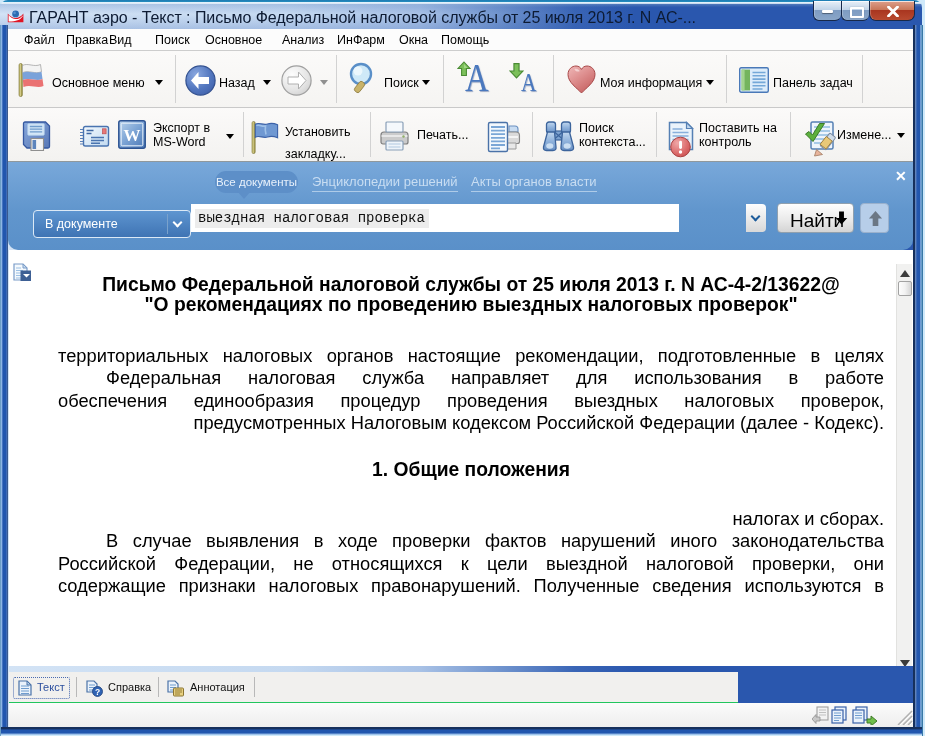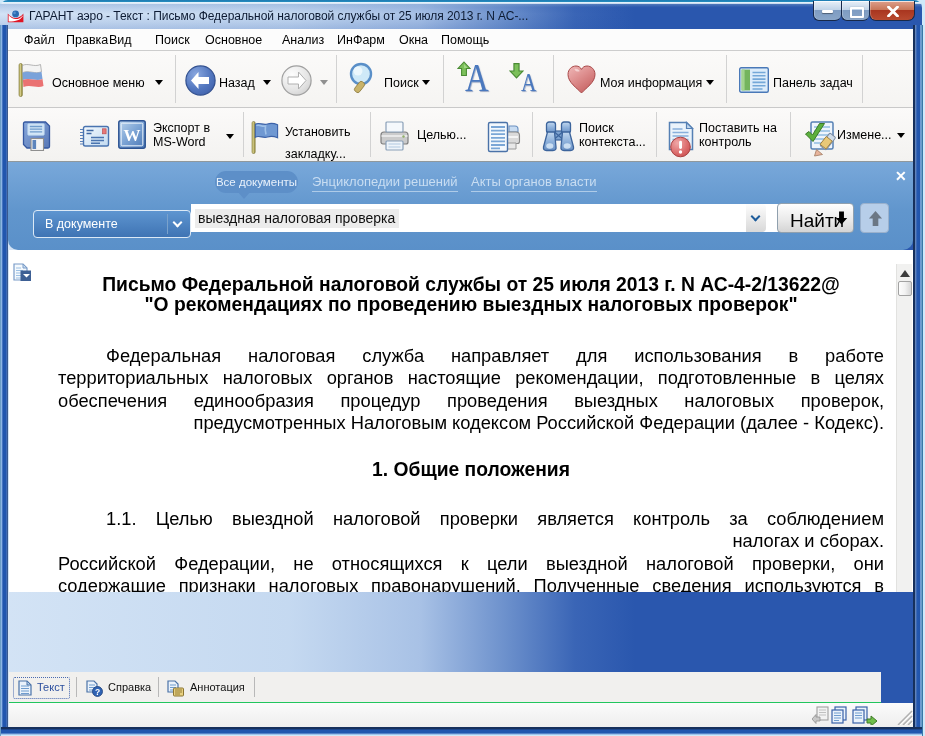--- a/index.html
+++ b/index.html
@@ -13,21 +13,21 @@
        linear-gradient(180deg,#1e7ab2 0,#2389bc 1.5px,#86abd8 3px,#4a74ba 4.5px,#2a57ae 7px,#2a57ae 100%);}
   #frame:before{content:"";position:absolute;left:0;top:0;width:100%;height:29px;
        background:linear-gradient(180deg, rgba(42,88,174,0) 0, rgba(42,88,174,0) 3.2px, rgba(74,116,186,0.25) 4.5px, rgba(42,87,174,0.12) 8px, rgba(42,87,174,0) 14px, rgba(42,87,174,0.10) 22px, rgba(42,87,174,0.22) 29px);}
   #frameL{left:0;top:25px;width:8px;height:711px;
      background:linear-gradient(90deg,#2e6f9f 0,#aacdec 1px,#87b0e2 1.6px,#2156ae 3px,#2156ae 6px,#5c82c0 7px,#16305c 8px);}
   #frameR{left:913px;top:25px;width:12px;height:711px;
      background:linear-gradient(90deg,#16305c 0,#16305c 1.6px,#6a8cc4 2.6px,#2458b0 4px,#2055ad 7px,#9cc4ea 7.8px,#2a6d9e 9.4px,#cfe9fa 10.5px);}
   #frameB{left:1px;top:727px;width:921px;height:9px;
      background:linear-gradient(180deg,#16305c 0,#16305c 1.8px,#2156ae 3px,#2156ae 6px,#87b0e2 7px,#cfe9fa 8.4px);}
   
-  #title{left:29px;top:9px;font-size:12px;letter-spacing:-0.05px;color:#0d1b33;white-space:nowrap;}
+  #title{left:29px;top:9px;font-size:16px;letter-spacing:-0.05px;color:#0d1b33;white-space:nowrap;}
   
   .wbtn{top:1px;height:18.5px;border:1px solid #17294a;border-top:none;box-shadow:inset 0 1px 0 rgba(255,255,255,0.7), inset 1px 0 0 rgba(255,255,255,0.25);}
   #bmin{left:813px;width:27px;border-radius:0 0 6px 6px;border-right:none;
      background:linear-gradient(180deg,#e8f0f8 0,#c2d4e8 45%,#7e9cc2 50%,#8aa6c8 100%);}
   #bmax{left:841px;width:27px;border-radius:0 0 6px 6px;border-right:none;
      background:linear-gradient(180deg,#e8f0f8 0,#c2d4e8 45%,#7e9cc2 50%,#8aa6c8 100%);}
   #bclose{left:869px;width:44px;border-radius:0 0 7px 7px;
      background:linear-gradient(180deg,#dda08c 0,#c97759 45%,#a93620 50%,#b84a30 100%);}
   
   #menubar{left:8px;top:29px;width:905px;height:21px;background:#fcfcfc;
@@ -44,46 +44,46 @@
      background:linear-gradient(180deg,#79a8da 0,#6196cd 55%,#5a90c9 100%);}
   .tablink{position:absolute;top:12px;font-size:13px;color:#c8ddf2;border-bottom:1px solid #aecbe8;padding-bottom:2px;}
   #pill{position:absolute;left:207px;top:9px;width:83px;height:21.5px;border-radius:11px;
      background:#5d8fc8;}
   #pill:after{content:"";position:absolute;left:22px;top:20px;border:7px solid transparent;border-top:8px solid #5d8fc8;}
   #pilltext{position:absolute;left:0;right:0;top:4.5px;text-align:center;font-size:11.5px;color:#e8f1fb;white-space:nowrap;}
   #xclose{position:absolute;left:887px;top:6px;color:#fff;font-size:14px;font-weight:bold;}
   #combo{position:absolute;left:25px;top:48px;width:156px;height:26px;border:1px solid #dce9f6;border-radius:4px;
      background:linear-gradient(180deg,#5e95d0 0,#3f74b4 100%);}
   #combo .ct{position:absolute;left:11px;top:6px;font-size:12.5px;color:#fff;}
-  #sinput{position:absolute;left:183px;top:42px;width:647px;height:28px;background:#fff;}
+  #sinput{position:absolute;left:183px;top:42px;width:488px;height:28px;background:#fff;font-family:Liberation Mono, monospace;}
   #sinput .stext{position:absolute;left:4px;top:5px;font-size:14px;color:#111;background:#ececec;padding:1px 4px 2px 3px;white-space:nowrap;}
   #iend{position:absolute;left:738px;top:42px;width:20px;height:28px;border-radius:0 4px 4px 0;
      background:linear-gradient(180deg,#fdfdfd 0,#e9e9e9 55%,#d8d8d8 100%);}
   #btnfind{position:absolute;left:769px;top:41px;width:77px;height:30px;border-radius:4px;border:1px solid #90a0ae;
      background:linear-gradient(180deg,#fefefe 0,#e8e8e8 60%,#d4d4d4 100%);box-sizing:border-box;}
   #btnfind span{position:absolute;left:12px;top:6px;font-size:19px;color:#000;}
   #btnup{position:absolute;left:852px;top:41px;width:29px;height:30px;border-radius:4px;border:1px solid #9ab1cd;background:#b7cee9;box-sizing:border-box;}
   .chev{position:absolute;width:8px;height:8px;}
   .chev:before{content:"";position:absolute;left:0;top:0;width:5px;height:5px;border-right:2.4px solid currentColor;border-bottom:2.4px solid currentColor;transform:rotate(45deg);}
   .bdarr{position:absolute;}
   
-  #doc{left:9px;top:250px;width:904px;height:342px;background:#fff;overflow:hidden;}
+  #doc{left:9px;top:250px;width:904px;height:416px;background:#fff;overflow:hidden;}
   #doctext{position:absolute;left:49px;top:0;width:826px;font-size:18.3px;color:#000;}
   .blk{position:absolute;left:0;width:826px;}
   .tl{text-align:center;font-weight:bold;font-size:19.3px;}
   .jl{text-align:justify;text-align-last:justify;}
   .ll{text-align:right;}
   .ind{text-indent:48px;}
   
   #sbar{position:absolute;left:887px;top:13.5px;width:15px;height:405px;background:#f1f1f0;border-left:1px solid #e2e2e0;}
   .sarr{position:absolute;left:3px;width:0;height:0;border-left:5px solid transparent;border-right:5px solid transparent;}
   #sthumb{position:absolute;left:0.5px;top:17px;width:12px;height:13px;border:1.5px solid #a2a2a2;border-radius:2px;
      background:linear-gradient(90deg,#fdfdfd 0,#f2f2f2 50%,#d5d5d5 100%);}
   
-  #tabs{left:9px;top:672px;width:872px;height:30px;background:#f1f0ee;border-bottom:1px solid #22c55e;}
+  #tabs{left:9px;top:672px;width:729px;height:30px;background:#f1f0ee;border-bottom:1px solid #22c55e;}
   
   #status{left:9px;top:703px;width:904px;height:24px;background:linear-gradient(180deg,#fbfbfb 0,#eeeeee 100%);}
 </style></head>
 <body>
 <div id="frame" class="abs"></div>
 <div id="frameL" class="abs"></div>
 <div id="frameR" class="abs"></div>
 <div id="frameB" class="abs"></div>
 <div id="title" class="abs">ГАРАНТ аэро - Текст : Письмо Федеральной налоговой службы от 25 июля 2013 г. N АС-...</div>
 <svg class="abs" style="left:7px;top:10px" width="18" height="13" viewBox="0 0 18 13">
@@ -312,21 +312,21 @@
     <path d="M13.5 29.5 l6 5 l-8 1.5 z" fill="#e8b49c" stroke="#a07860" stroke-width="0.8"></path>
   </svg>
   <div class="sep1" style="left:235px"></div>
   <div class="sep1" style="left:362px"></div>
   <div class="sep1" style="left:524px"></div>
   <div class="sep1" style="left:648px"></div>
   <div class="sep1" style="left:782px"></div>
   <div class="tlabel" style="left:145px;top:13px;line-height:14px">Экспорт в<br>MS-Word</div>
   <div class="darr" style="left:218px;top:26px"></div>
   <div class="tlabel" style="left:277px;top:13px;line-height:22px">Установить<br>закладку...</div>
-  <div class="tlabel" style="left:409px;top:20px">Целью...</div>
+  <div class="tlabel" style="left:409px;top:20px">Печать...</div>
   <div class="tlabel" style="left:571px;top:13px;line-height:14px">Поиск<br>контекста...</div>
   <div class="tlabel" style="left:691px;top:13px;line-height:14px">Поставить на<br>контроль</div>
   <div class="tlabel" style="left:829px;top:20px">Измене...</div>
   <div class="darr" style="left:889px;top:25px"></div>
 </div>
 <div id="bluep" class="abs">
   <div id="pill">
       <div id="pilltext">Все документы</div>
     </div>
   <a class="tablink" style="left:304px">Энциклопедии решений</a>
@@ -361,29 +361,29 @@
     <path d="M10 1 l4 4 h-4 z" fill="#c8dcf0" stroke="#7a9cc8" stroke-width="1"></path>
     <g stroke="#9cc0e4" stroke-width="1.2">
         <path d="M3 5h5M3 7.5h7M3 10h7M3 12.5h7M3 15h7"></path>
       </g>
     <rect x="7.5" y="7.5" width="10.5" height="10.5" fill="#3d5f94"></rect>
     <path d="M10 11 h7 l-3.5 3.5 z" fill="#fff"></path>
   </svg>
   <div id="doctext">
     <div class="blk tl" style="top:24.5px;line-height:20.5px">Письмо Федеральной налоговой службы от 25 июля 2013 г. N АС-4-2/13622@<br>"О рекомендациях по проведению выездных налоговых проверок"</div>
     <div class="blk" style="top:94.5px;line-height:22.5px">
+      <div class="jl">территориальных налоговых органов настоящие рекомендации, подготовленные в целях</div>
       <div class="jl ind">Федеральная налоговая служба направляет для использования в работе</div>
-      <div class="jl">территориальных налоговых органов настоящие рекомендации, подготовленные в целях</div>
       <div class="jl">обеспечения единообразия процедур проведения выездных налоговых проверок,</div>
       <div class="ll">предусмотренных Налоговым кодексом Российской Федерации (далее - Кодекс).</div>
     </div>
     <div class="blk tl" style="top:208.5px;line-height:22.5px">1. Общие положения</div>
     <div class="blk" style="top:257.5px;line-height:22.5px">
-      <div class="jl ind">1.1. Целью выездной налоговой проверки является контроль за соблюдением</div>
       <div class="ll">налогах и сборах.</div>
+      <div class="jl ind">В случае выявления в ходе проверки фактов нарушений иного законодательства</div>
       <div class="jl">Российской Федерации, не относящихся к цели выездной налоговой проверки, они</div>
       <div class="jl">содержащие признаки налоговых правонарушений. Полученные сведения используются в</div>
     </div>
     <div class="blk jl" style="top:413px;line-height:22.5px">соответствии с пунктом 3 статьи 82 Кодекса при выполнении возложенных на налоговые</div>
   </div>
   <div id="sbar">
     <div class="sarr" style="top:6px;border-bottom:7px solid #3c3c3c"></div>
     <div class="sarr" style="top:396px;border-top:7px solid #3c3c3c"></div>
     <div id="sthumb"></div>
   </div>

